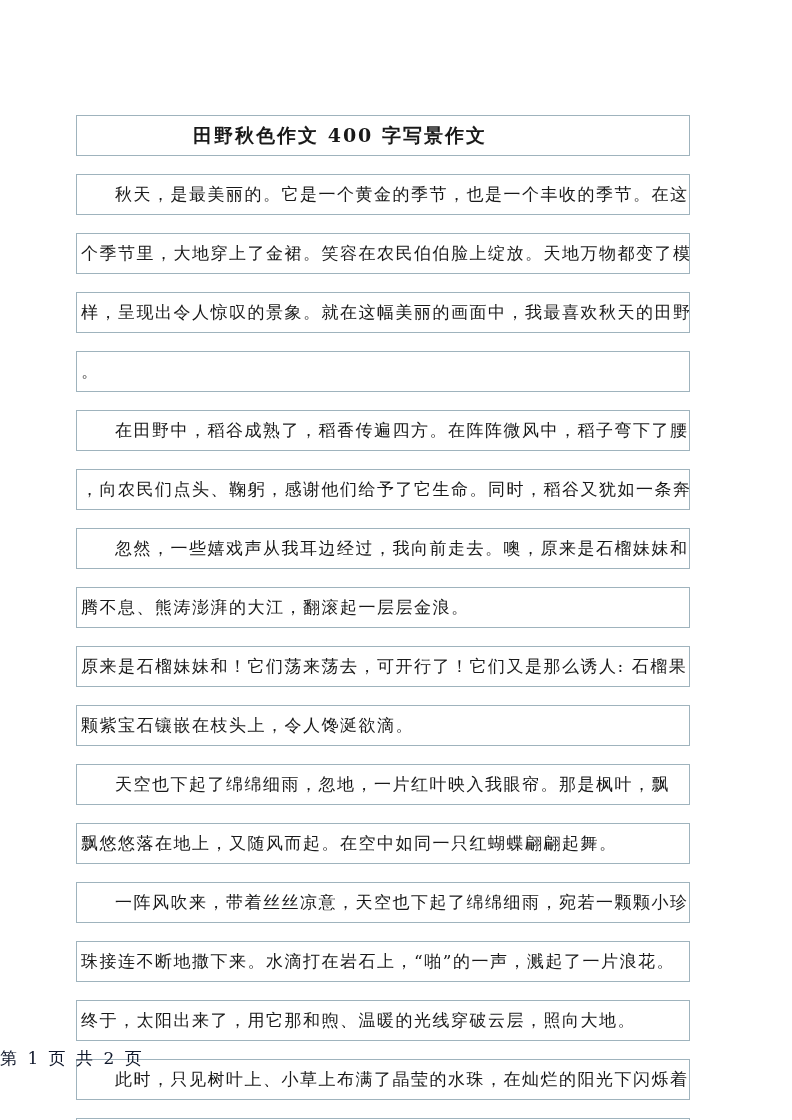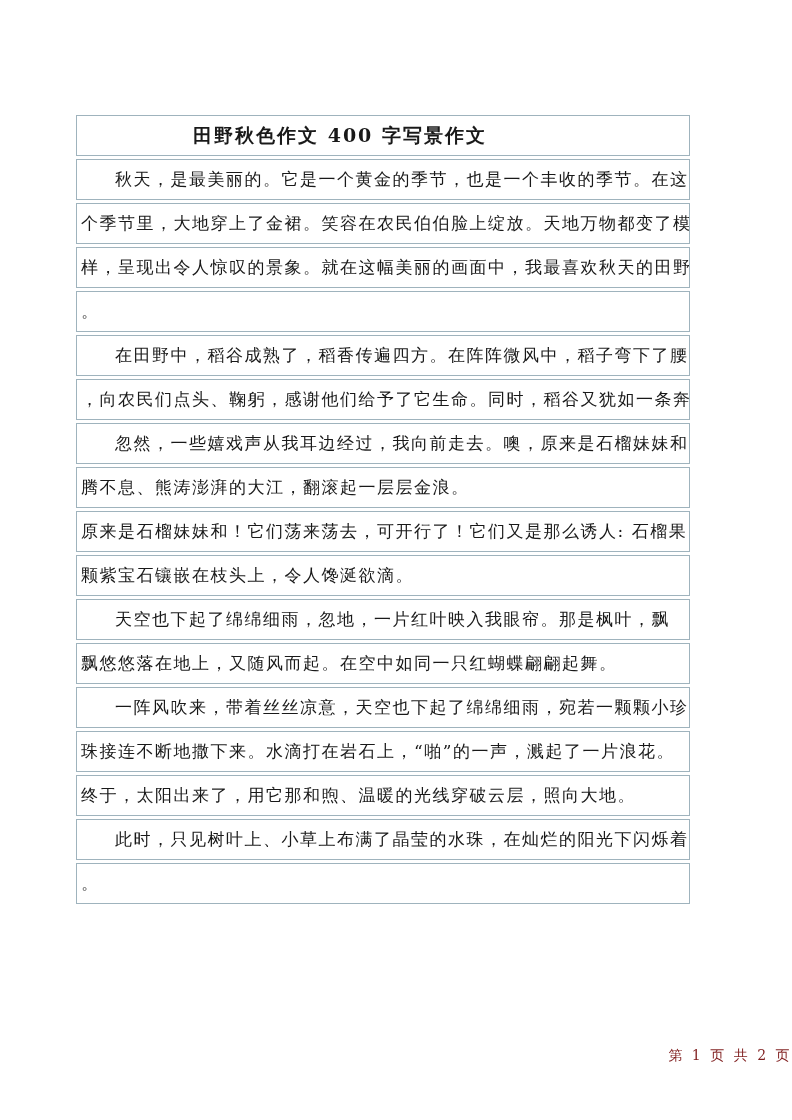--- a/index.html
+++ b/index.html
@@ -19,21 +19,21 @@
     position: absolute;
     left: 76px;
     top: 115px;
     width: 614px;
   }
   .row {
     border: 1px solid #9fb3bd;
     background: #ffffff;
     height: 39px;
     line-height: 39px;
-    margin-top: 3px;
+    margin-top: 18px;
     padding: 0 4px;
     font-size: 17px;
     letter-spacing: 1.5px;
     white-space: nowrap;
     overflow: hidden;
     color: #191919;
   }
   .row:first-child {
     margin-top: 0;
   }
@@ -45,24 +45,24 @@
     padding-right: 90px;
   }
   .row.indent {
     text-indent: 34px;
   }
   .page-footer {
     position: absolute;
     left: 0;
     top: 1047px;
     width: 792px;
-    text-align: right;
-    font-size: 14px;
+    text-align: left;
+    font-size: 17px;
     letter-spacing: 2.5px;
-    color: #7f1d1d;
+    color: #0f172a;
   }
 </style>
 </head>
 <body>
 
 <div class="doc-table">
   <div class="row title">田野秋色作文 400 字写景作文</div>
 
 <div class="row indent">秋天，是最美丽的。它是一个黄金的季节，也是一个丰收的季节。在这</div>
     <div class="row">个季节里，大地穿上了金裙。笑容在农民伯伯脸上绽放。天地万物都变了模</div>

